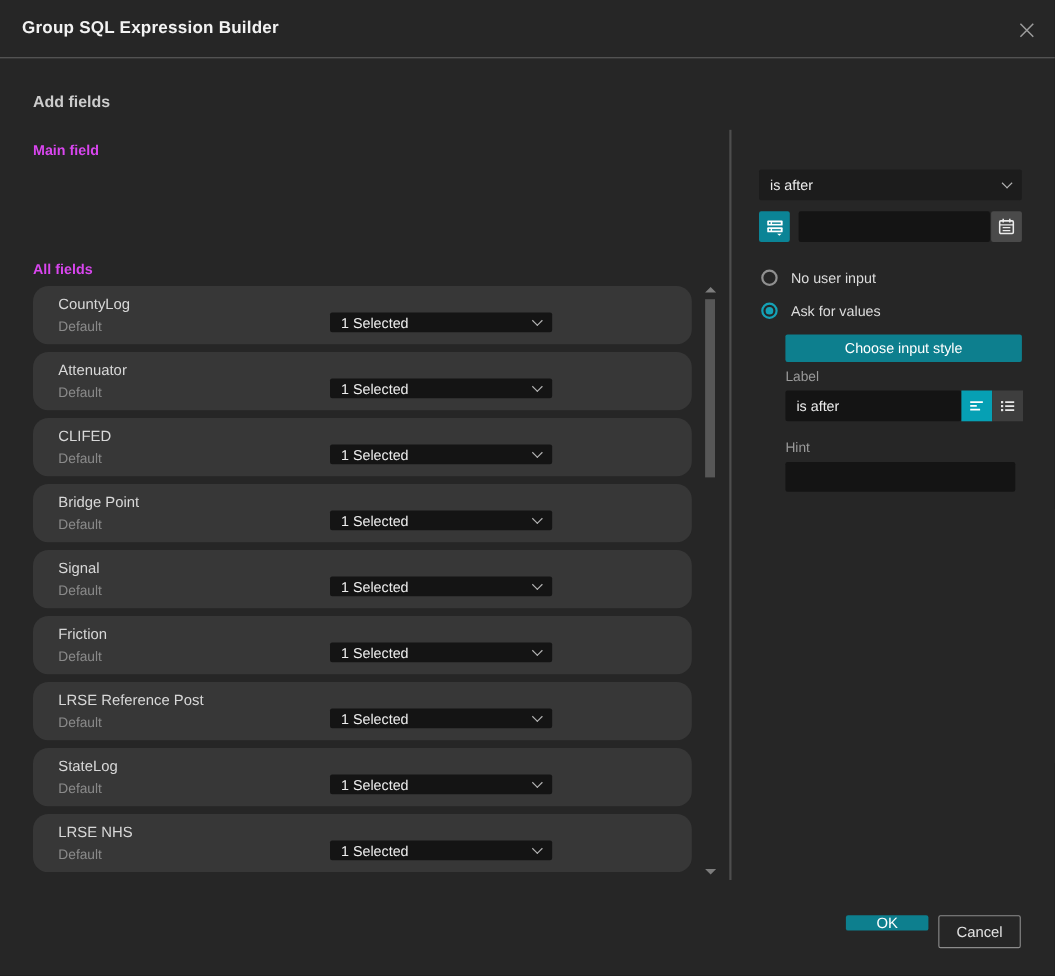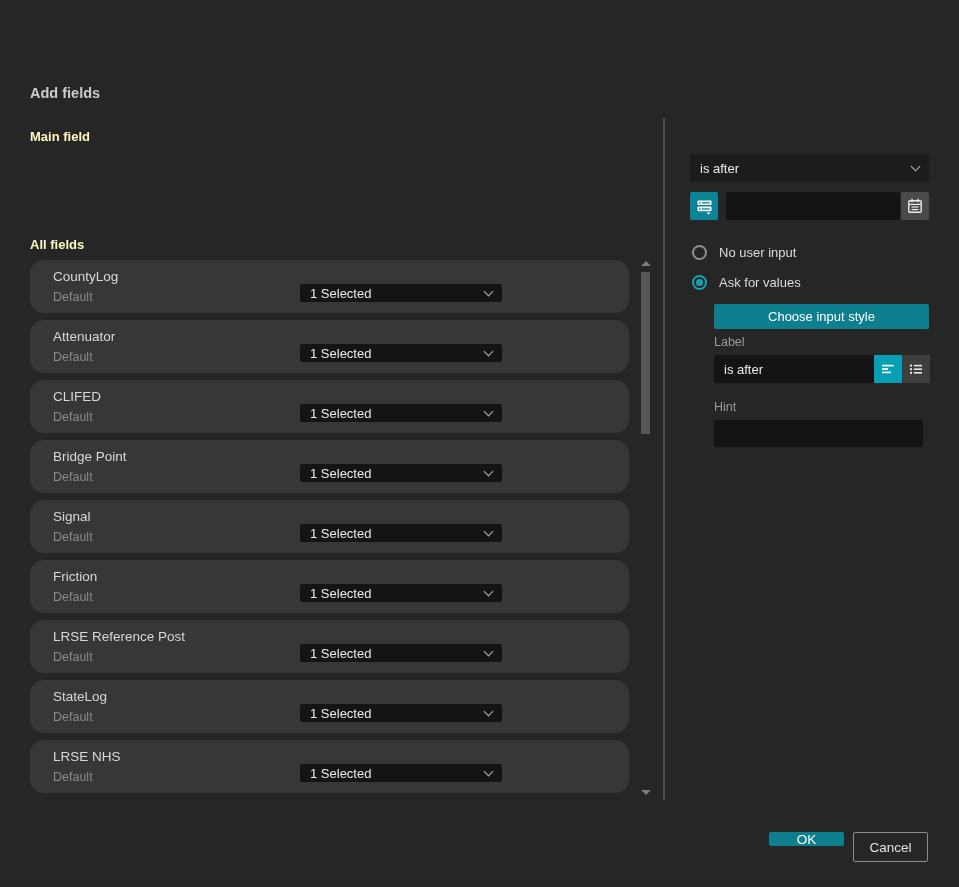--- a/index.html
+++ b/index.html
@@ -13,21 +13,21 @@
   .hdr { position:absolute; left:0; top:0; width:959px; height:53px;
          border-bottom:1px solid #5e5e5e; }
   .hdr-title { position:absolute; left:20px; top:0; line-height:52px;
          font-size:15.5px; font-weight:700; color:#f2f2f2; letter-spacing:.2px; }
   .close-btn { position:absolute; right:14px; top:15px; width:24px; height:24px;
          background:none; border:none; cursor:pointer; display:flex;
          align-items:center; justify-content:center; }
   
   .h-add { position:absolute; left:30px; top:85px; font-size:14.5px;
            font-weight:700; color:#cccccc; }
-  .sec-label { position:absolute; font-size:13px; font-weight:700; color:#fef9c3; }
+  .sec-label { position:absolute; font-size:13px; font-weight:700; color:#d946ef; }
   
   .select { display:flex; align-items:center; background:#131313;
             border:1px solid #484848; border-radius:2px; cursor:pointer;
             padding:0 10px; color:#ededed; font-size:13px; }
   .select .grow { flex:1; white-space:nowrap; overflow:hidden; }
   .chev { width:7px; height:7px; border-right:1.5px solid #b5b5b5;
           border-bottom:1.5px solid #b5b5b5; transform:rotate(45deg);
           margin-top:-4px; flex:none; }
   .tinput { background:#141414; border:none; border-radius:2px; color:#ededed;
             font-size:13px; padding:0 10px; font-family:"Liberation Sans",sans-serif; }
@@ -90,20 +90,28 @@
   .cancel-btn { position:absolute; left:853px; top:832px; width:75px; height:30px;
             background:transparent; color:#e2e2e2; border:1px solid #8c8c8c;
             border-radius:2px; font-size:13.5px; cursor:pointer;
             font-family:"Liberation Sans",sans-serif; }
 </style>
 </head>
 <body>
 
 <div class="canvas">
 
+  <div class="hdr">
+    <div class="hdr-title">Group SQL Expression Builder</div>
+    <button class="close-btn" aria-label="close">
+      <svg width="17" height="17" viewBox="0 0 16 16">
+        <path d="M2.5 2.5 L13.5 13.5 M13.5 2.5 L2.5 13.5" stroke="#9c9c9c" stroke-width="1.3" fill="none"></path>
+      </svg>
+    </button>
+  </div>
 
   <div class="h-add">Add fields</div>
 
   <div class="sec-label" style="left:30px; top:129px;">Main field</div>
 
 
   <div class="sec-label" style="left:30px; top:237px;">All fields</div>
 
   <div class="field-list" id="field-list">
   <div class="field-row">

